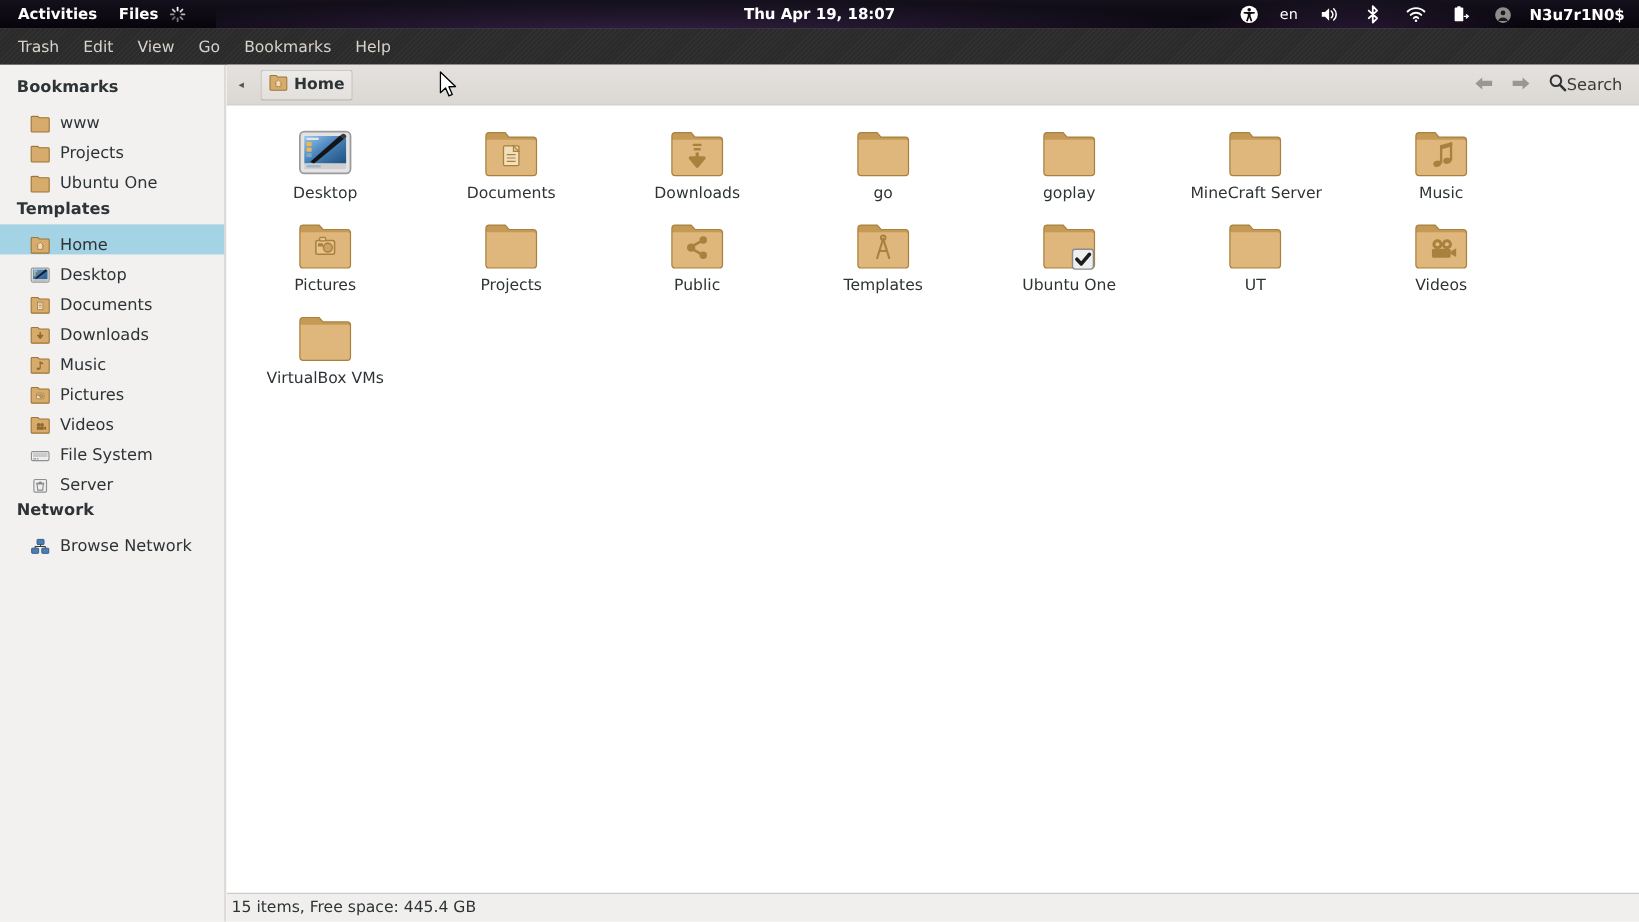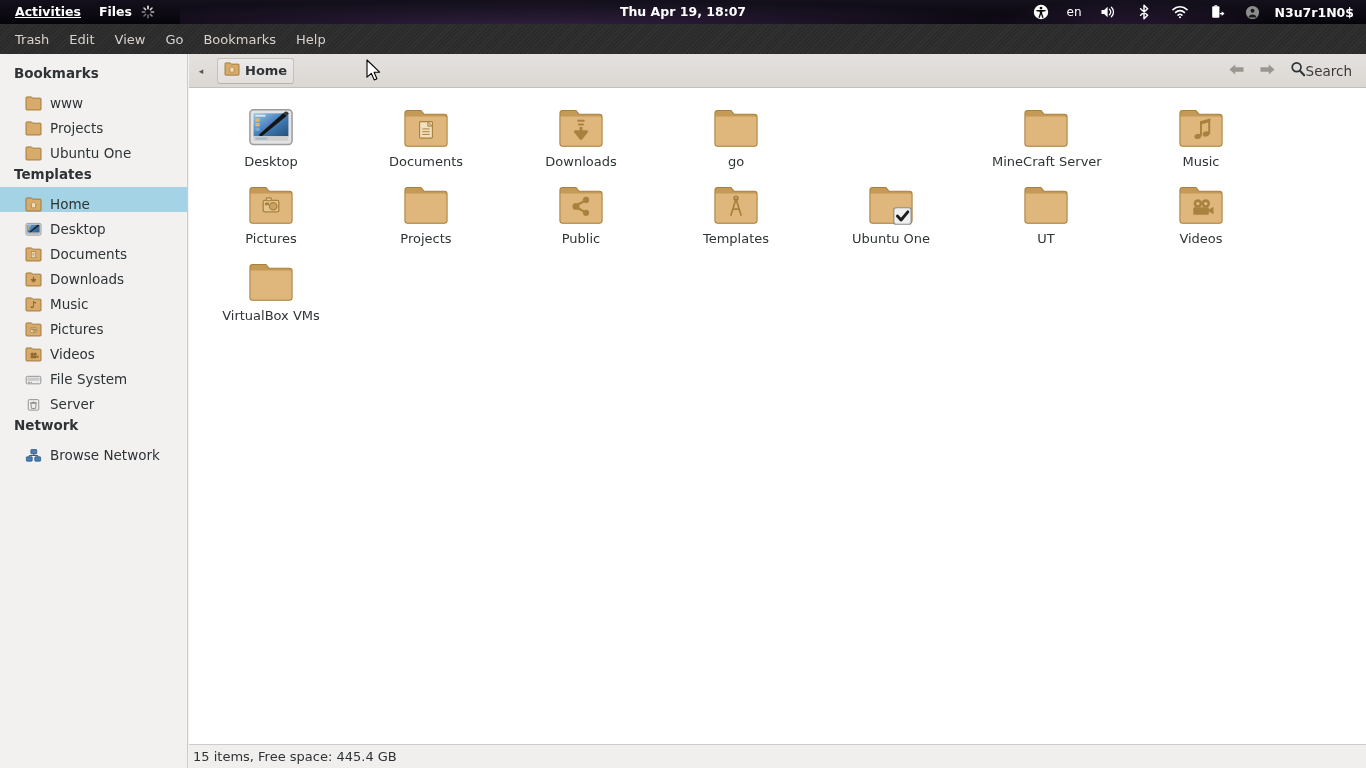--- a/index.html
+++ b/index.html
@@ -27,21 +27,21 @@
   #topbar .glow2 {
     position: absolute; top: 0; left: 980px; width: 300px; height: 24px;
     background: radial-gradient(ellipse at 50% 140%, rgba(120,70,150,.35), rgba(20,10,35,0) 72%);
     pointer-events: none;
   }
   .tb-item {
     position: relative; z-index: 2;
     padding: 0 9px; height: 24px; line-height: 24px;
     white-space: nowrap; cursor: default;
   }
-  #tb-activities { font-weight: bold; margin-left: 6px; text-decoration: underline; }
+  #tb-activities { font-weight: bold; margin-left: 6px; }
   #tb-appname { font-weight: bold; margin-left: 0; padding-right: 2px; }
   #tb-clock {
     position: absolute; left: 0; width: 1366px; text-align: center;
     font-weight: bold; z-index: 1; line-height: 24px; font-size: 12.5px;
   }
   #tb-right {
     position: absolute; right: 0; top: 0; height: 24px;
     display: flex; align-items: center; z-index: 3; padding-right: 8px;
   }
   #tb-right .tb-ico { padding: 0 10px; display: flex; align-items: center; height: 24px; }
@@ -507,20 +507,36 @@
                 <stop offset="1" stop-color="#caa05f"></stop>
               </linearGradient>
             </defs>
             <path d="M3 10.5 L3 41 Q3 44 6 44 L46 44 Q49 44 49 41 L49 12 Q49 9 46 9 L24 9 L20.5 5 L6 5 Q3 5 3 8 Z" fill="#c59a57"></path>
             <path d="M3 11.5 L3 41 Q3 44 6 44 L46 44 Q49 44 49 41 L49 14 Q49 11.5 46 11.5 Z" fill="#dfb67b"></path>
             <path d="M3 10.5 L3 41 Q3 44 6 44 L46 44 Q49 44 49 41 L49 12 Q49 9 46 9 L24 9 L20.5 5 L6 5 Q3 5 3 8 Z" fill="none" stroke="#a8813e" stroke-width="1.1"></path>
           </svg>
         </div>
         <div class="fname">go</div>
       </div>
+      <div class="fitem" style="left:648px; top:10px;">
+        <div class="glyph">
+          <svg width="48" height="44" viewBox="0 0 52 48">
+            <defs>
+              <linearGradient id="fg4" x1="0" y1="0" x2="0" y2="1">
+                <stop offset="0" stop-color="#e0b87c"></stop>
+                <stop offset="1" stop-color="#caa05f"></stop>
+              </linearGradient>
+            </defs>
+            <path d="M3 10.5 L3 41 Q3 44 6 44 L46 44 Q49 44 49 41 L49 12 Q49 9 46 9 L24 9 L20.5 5 L6 5 Q3 5 3 8 Z" fill="#c59a57"></path>
+            <path d="M3 11.5 L3 41 Q3 44 6 44 L46 44 Q49 44 49 41 L49 14 Q49 11.5 46 11.5 Z" fill="#dfb67b"></path>
+            <path d="M3 10.5 L3 41 Q3 44 6 44 L46 44 Q49 44 49 41 L49 12 Q49 9 46 9 L24 9 L20.5 5 L6 5 Q3 5 3 8 Z" fill="none" stroke="#a8813e" stroke-width="1.1"></path>
+          </svg>
+        </div>
+        <div class="fname">goplay</div>
+      </div>
       <div class="fitem" style="left:803px; top:10px;">
         <div class="glyph">
           <svg width="48" height="44" viewBox="0 0 52 48">
             <defs>
               <linearGradient id="fg5" x1="0" y1="0" x2="0" y2="1">
                 <stop offset="0" stop-color="#e0b87c"></stop>
                 <stop offset="1" stop-color="#caa05f"></stop>
               </linearGradient>
             </defs>
             <path d="M3 10.5 L3 41 Q3 44 6 44 L46 44 Q49 44 49 41 L49 12 Q49 9 46 9 L24 9 L20.5 5 L6 5 Q3 5 3 8 Z" fill="#c59a57"></path>

